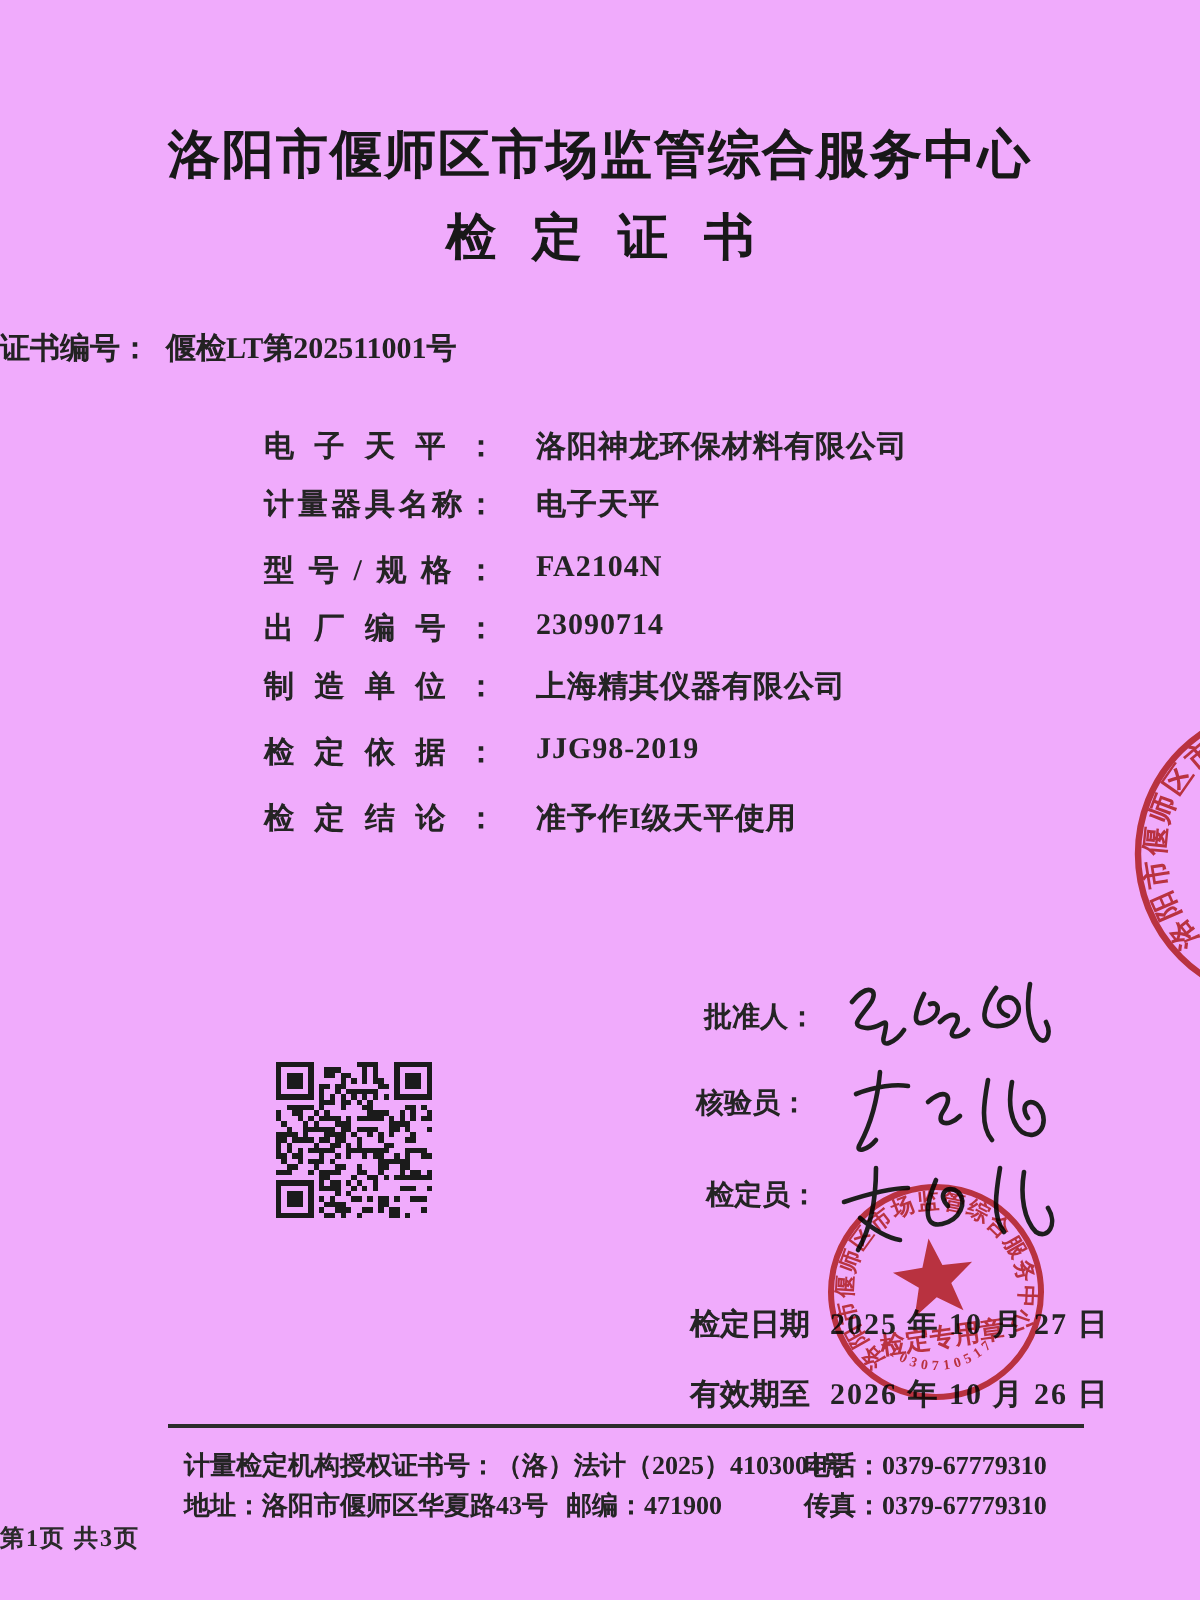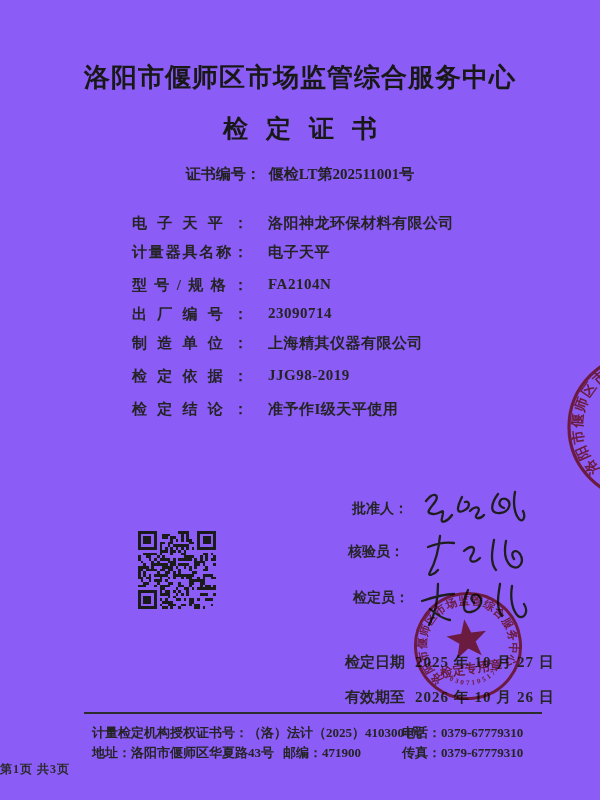--- a/index.html
+++ b/index.html
@@ -1,32 +1,32 @@
 <!DOCTYPE html>
 <html><head>
 <meta charset="utf-8">
 <style>
   html,body{margin:0;padding:0;}
   body{width:600px;height:800px;background:#ffffff;}
   .page{
     position:relative;width:600px;height:800px;overflow:hidden;
-    background:#8b5cf6;color:#1f1f1f;
+    background:#f0abfc;color:#1f1f1f;
     font-family:"Liberation Serif","DejaVu Serif",serif;
   }
   
   .org-title{
     position:absolute;top:60px;left:0;width:600px;text-align:center;
     font-size:26px;font-weight:bold;letter-spacing:1px;color:#181818;
   }
   .doc-title{
-    position:absolute;top:112px;left:0;width:600px;text-align:center;
+    position:absolute;top:102px;left:0;width:600px;text-align:center;
     font-size:25px;font-weight:bold;letter-spacing:18px;text-indent:18px;color:#181818;
   }
   .cert-line{
-    position:absolute;top:165px;left:0;width:600px;text-align:center;
+    position:absolute;top:165px;left:0;width:600px;text-align:left;
     font-size:15px;font-weight:bold;color:#222;
   }
   .cert-line .lab{margin-right:8px;}
   
   .fields{position:absolute;left:132px;top:214px;width:380px;}
   .frow{height:19px;margin-bottom:10px;font-size:15px;font-weight:bold;color:#242424;white-space:nowrap;}
   .frow.gap{margin-bottom:14px;}
   .flabel{display:inline-block;width:116px;text-align:justify;text-align-last:justify;vertical-align:top;}
   .fvalue{display:inline-block;margin-left:20px;vertical-align:top;letter-spacing:.5px;}
   

